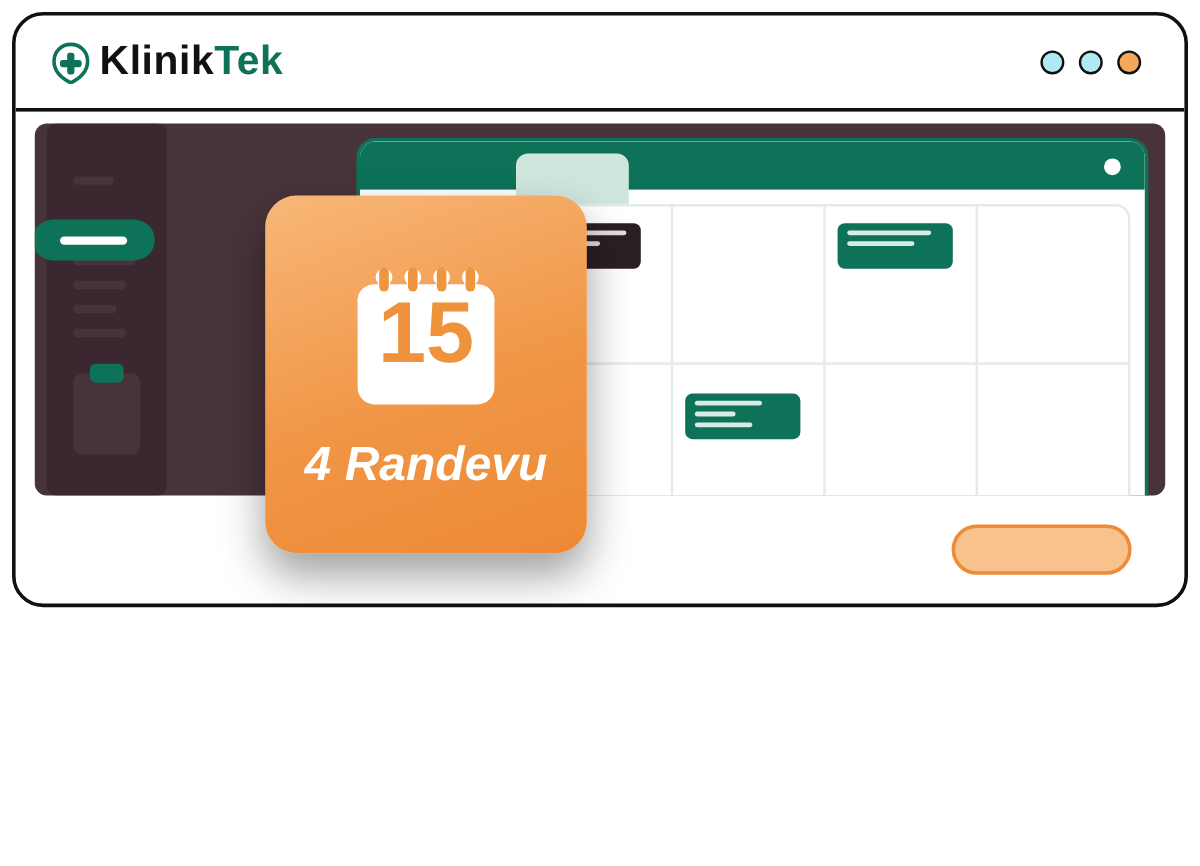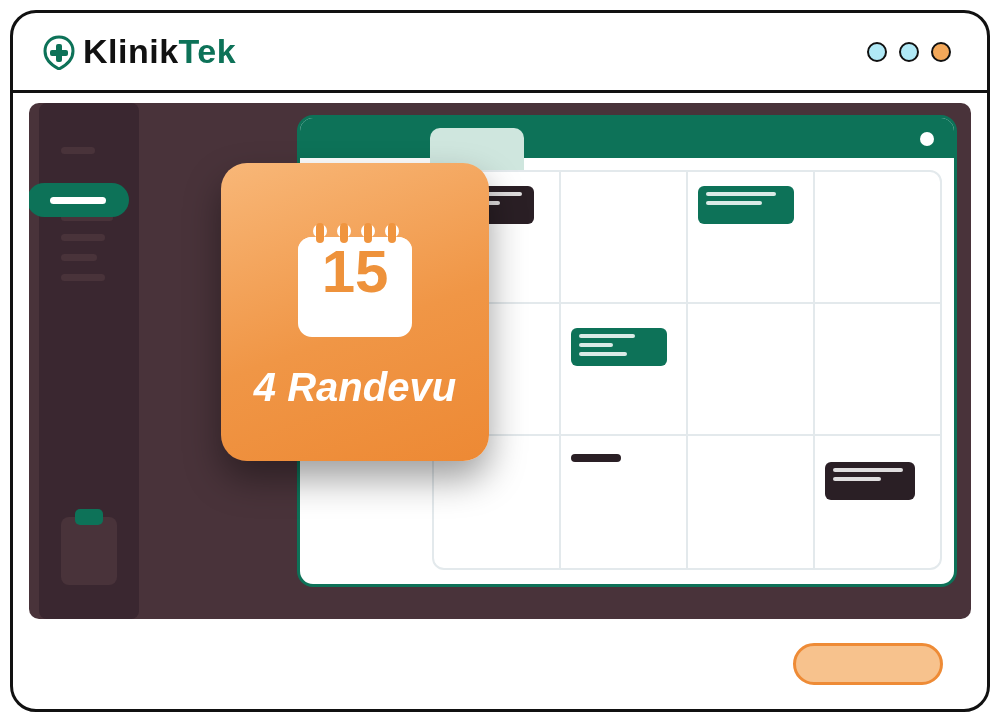--- a/index.html
+++ b/index.html
@@ -5,21 +5,21 @@
   * { box-sizing: border-box; margin: 0; padding: 0; }
   body {
     width: 1000px;
     height: 722px;
     font-family: -apple-system, BlinkMacSystemFont, "Segoe UI", Arial, sans-serif;
     background: #fff;
     overflow: hidden;
   }
   .browser-frame {
     width: 980px;
-    height: 702px;
+    height: 496px;
     margin: 10px;
     border: 3px solid #111;
     border-radius: 26px;
     background: #fff;
     position: relative;
     overflow: hidden;
   }
   .browser-header {
     height: 80px;
     display: flex;
@@ -125,21 +125,21 @@
     width: 268px; height: 298px;
     background: linear-gradient(160deg, #f8b778 0%, #f09646 55%, #ed8934 100%);
     border-radius: 26px;
     box-shadow: 0 18px 36px rgba(0,0,0,0.38);
     display: flex; flex-direction: column; align-items: center; justify-content: center;
     gap: 12px;
   }
   .day-card .cal-icon { width: 130px; height: 130px; }
   .day-card .day-num {
     position: absolute; top: 74px;
-    font-size: 60px; font-weight: 700; color: #ee923b;
+    font-size: 72px; font-weight: 700; color: #ee923b;
   }
   .day-card .label {
     font-size: 40px; font-weight: 700; color: #fff; margin-top: 8px; font-style: italic;
   }
 
   .bottom-bar {
     position: absolute; left: 16px; right: 16px; bottom: 10px;
     height: 70px;
     display: flex; justify-content: flex-end; align-items: center;
     padding-right: 28px;

